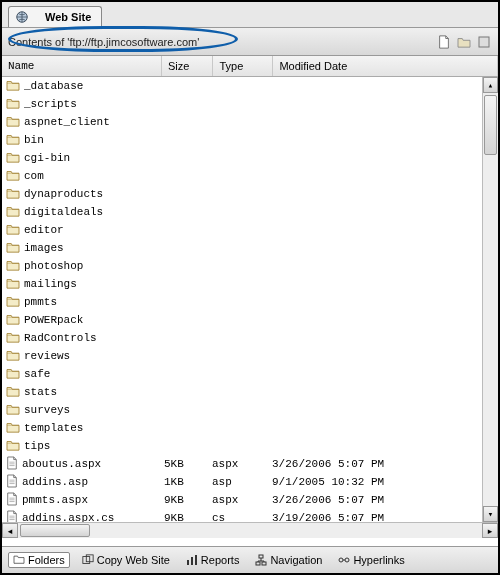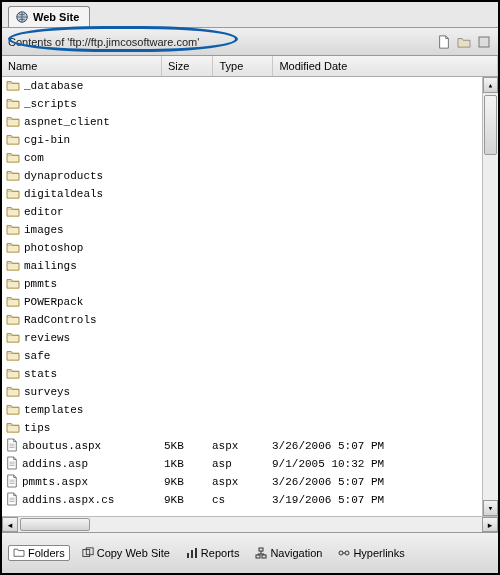--- a/index.html
+++ b/index.html
@@ -17,21 +17,21 @@
   .tab-bar {
     display: flex;
     align-items: flex-end;
     padding: 4px 6px 0 6px;
     background: #e8e8e8;
     border-bottom: 1px solid #999;
   }
   .tab {
     display: flex;
     align-items: center;
-    gap: 4px;
+    gap: 16px;
     background: #f4f4f4;
     border: 1px solid #888;
     border-bottom: none;
     padding: 3px 10px 3px 6px;
     border-radius: 3px 3px 0 0;
     font-weight: bold;
     font-size: 11px;
   }
   .tab .icon { width: 14px; height: 14px; }
   .toolbar {
@@ -72,21 +72,21 @@
     display: flex;
     background: linear-gradient(#f4f4f4, #e4e4e4);
     border-bottom: 1px solid #aaa;
     font-size: 11px;
   }
   .col {
     padding: 4px 6px;
     border-right: 1px solid #c8c8c8;
     text-align: left;
   }
-  .col-name { flex: 0 0 160px; }
+  .col-name { flex: 0 0 160px; font-family: Liberation Mono, monospace; }
   .col-size { flex: 0 0 50px; text-align: left; padding-right:23px;}
   .col-type { flex: 0 0 60px; }
   .col-mod  { flex: 1; }
   .list-wrap {
     flex: 1;
     display: flex;
     overflow: hidden;
     background: #fff;
     font-family: Liberation Mono, monospace;
   }
@@ -148,23 +148,24 @@
     background: linear-gradient(#f4f4f4,#d4d4d4);
     border:1px solid #999;
     border-radius:2px;
   }
   .bottom-tabs {
     display:flex;
     align-items:center;
     gap:8px;
     background: linear-gradient(#f0f0f0,#d8d8d8);
     border-top:1px solid #999;
-    padding:20px 6px;
+    padding:13px 6px;
     font-size:11px;
     height:26px;
+    margin-top:8px;
   }
   .btab {
     display:flex;
     align-items:center;
     gap:3px;
     padding:1px 4px;
     cursor:pointer;
   }
   .btab.active {
     border:1px solid #888;
@@ -258,20 +259,32 @@
         <div class="cell-size"></div>
         <div class="cell-type"></div>
         <div class="cell-mod"></div>
       </div>
       <div class="row">
         <div class="cell-name">
           <span><svg class="folder-svg" viewBox="0 0 16 14">
               <path d="M1 3h5l1 2h8v8H1z" fill="#f4ecc8" stroke="#a08030"></path>
               <path d="M1 5h14" stroke="#a08030" stroke-width="0.5"></path>
             </svg></span>
+          <span>bin</span>
+        </div>
+        <div class="cell-size"></div>
+        <div class="cell-type"></div>
+        <div class="cell-mod"></div>
+      </div>
+      <div class="row">
+        <div class="cell-name">
+          <span><svg class="folder-svg" viewBox="0 0 16 14">
+              <path d="M1 3h5l1 2h8v8H1z" fill="#f4ecc8" stroke="#a08030"></path>
+              <path d="M1 5h14" stroke="#a08030" stroke-width="0.5"></path>
+            </svg></span>
           <span>cgi-bin</span>
         </div>
         <div class="cell-size"></div>
         <div class="cell-type"></div>
         <div class="cell-mod"></div>
       </div>
       <div class="row">
         <div class="cell-name">
           <span><svg class="folder-svg" viewBox="0 0 16 14">
               <path d="M1 3h5l1 2h8v8H1z" fill="#f4ecc8" stroke="#a08030"></path>

